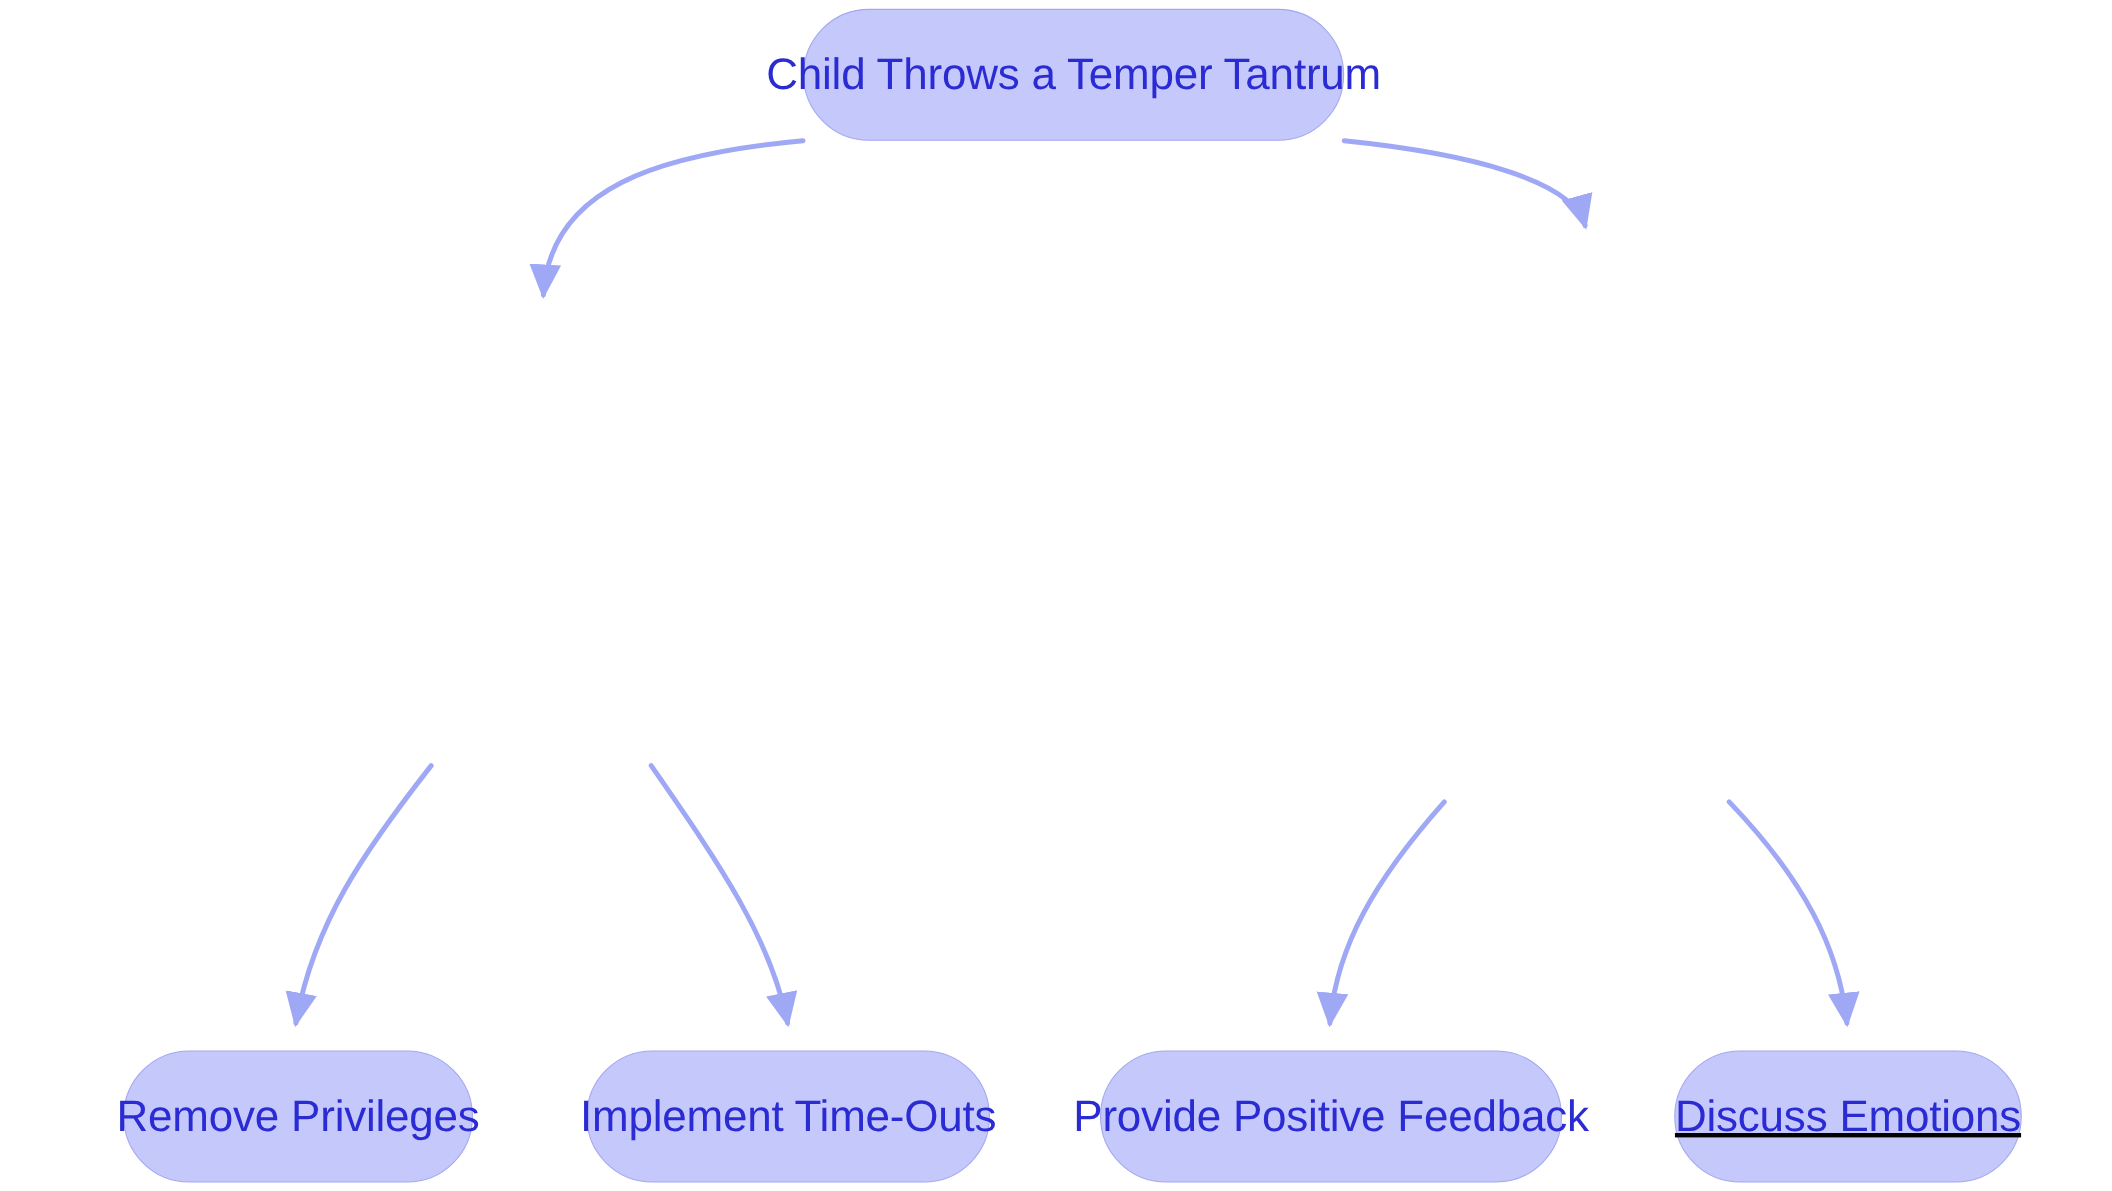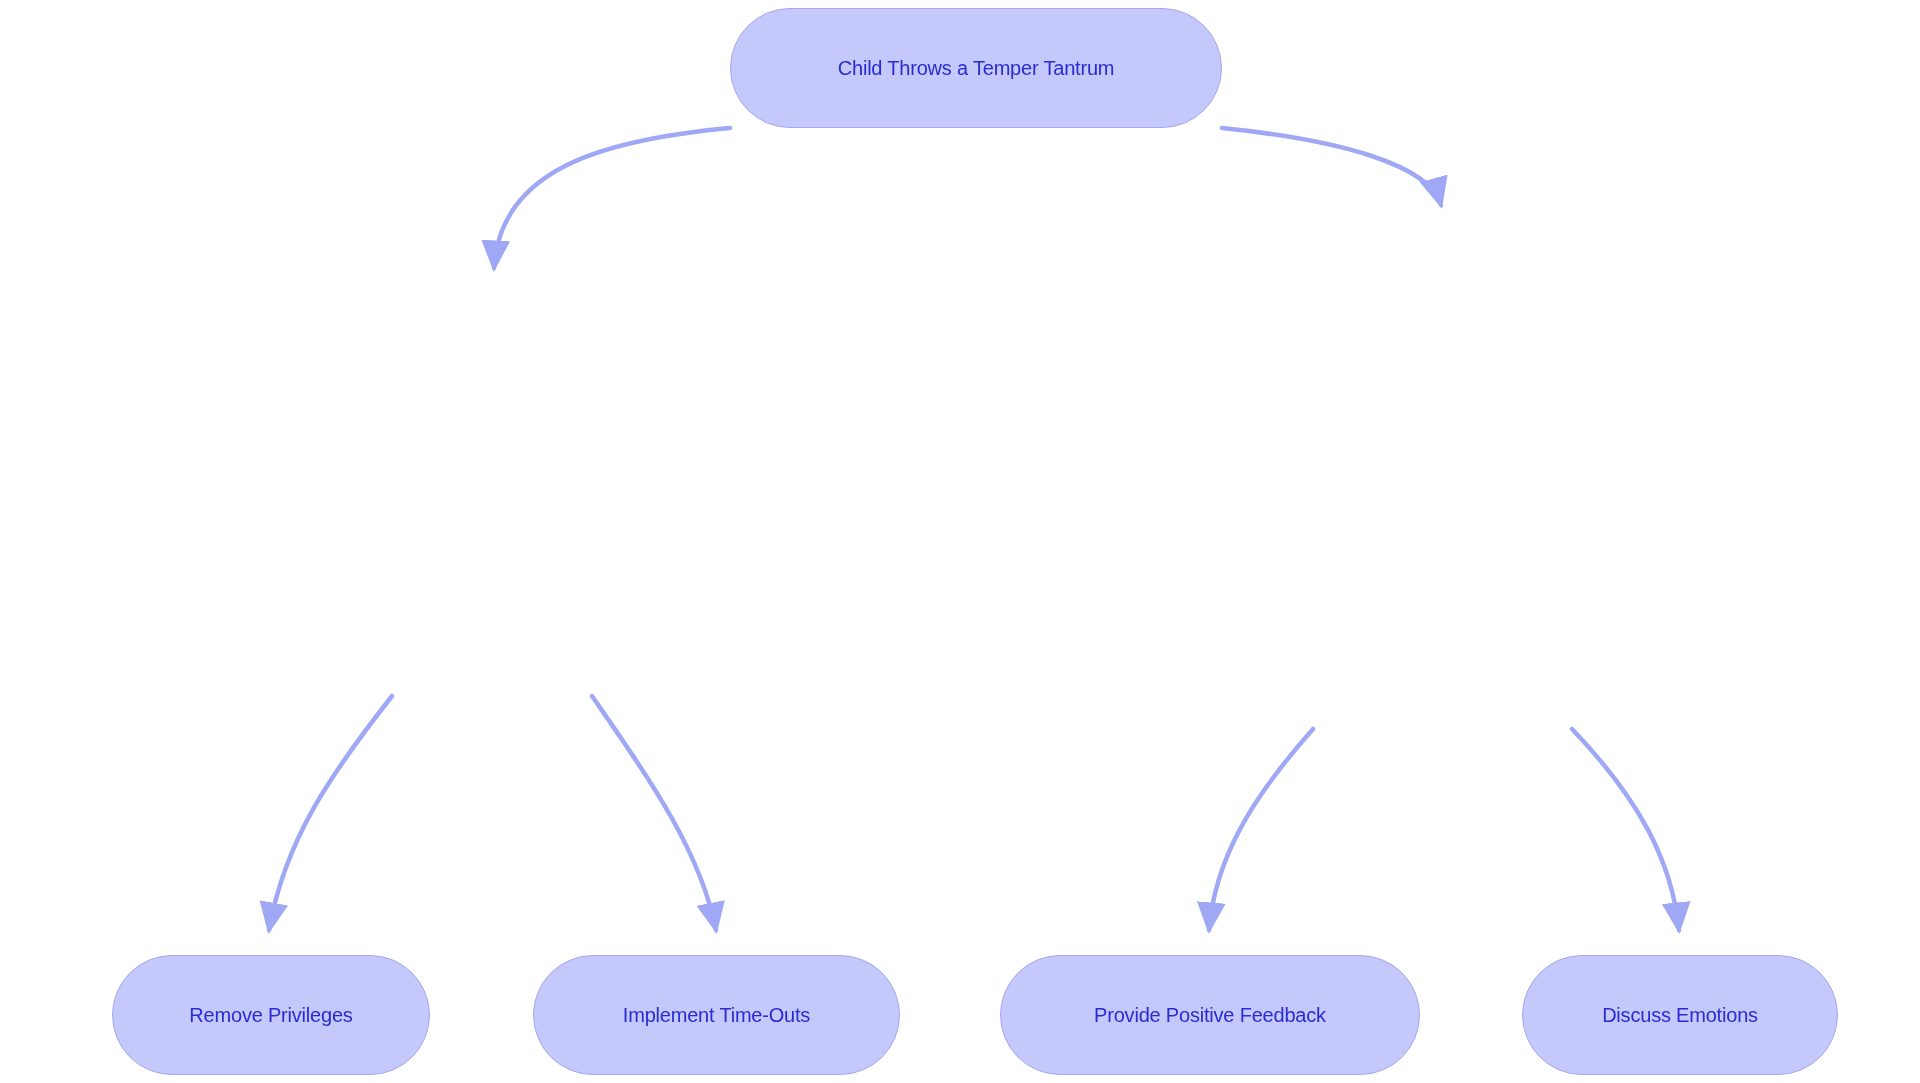--- a/index.html
+++ b/index.html
@@ -34,21 +34,21 @@
     text-align: center;
   }
   .node-round {
     background: #c5c8fa;
     border: 1.6px solid #a3a8f0;
     border-radius: 64px;
   }
   .node-label {
     color: #2b2bd4;
     font-family: "Liberation Sans", sans-serif;
-    font-size: 20px;
+    font-size: 40px;
     font-weight: 400;
     letter-spacing: -0.2px;
     line-height: 1.1;
     white-space: nowrap;
     pointer-events: none;
   }
   .node-diamond {
     
   }
   .diamond-shape {
@@ -100,17 +100,17 @@
   </div>
 
   <div class="node node-round" style="left:533px; top:955px; width:367px; height:120px;align-items:center;">
     <span class="node-label">Implement Time-Outs</span>
   </div>
 
   <div class="node node-round" style="left:1000px; top:955px; width:420px; height:120px;">
     <span class="node-label">Provide Positive Feedback</span>
   </div>
 
-  <div class="node node-round" style="left:1522px; top:955px; width:316px; height:120px;">
+  <div class="node node-round" style="left:1522px; top:955px; width:316px; height:120px;text-decoration:underline;">
     <span class="node-label">Discuss Emotions</span>
   </div>
 
 </div>
 
 </body></html>

